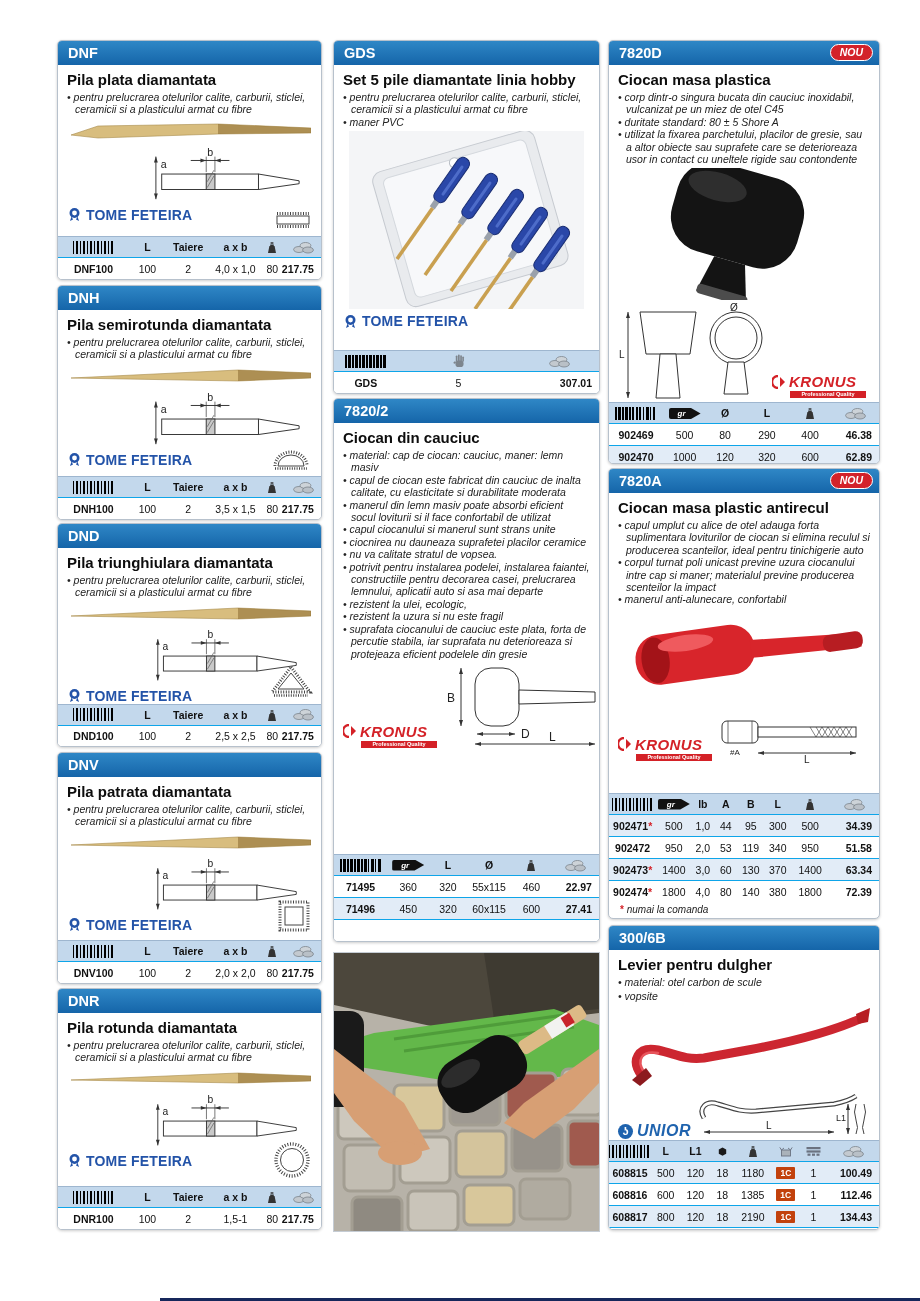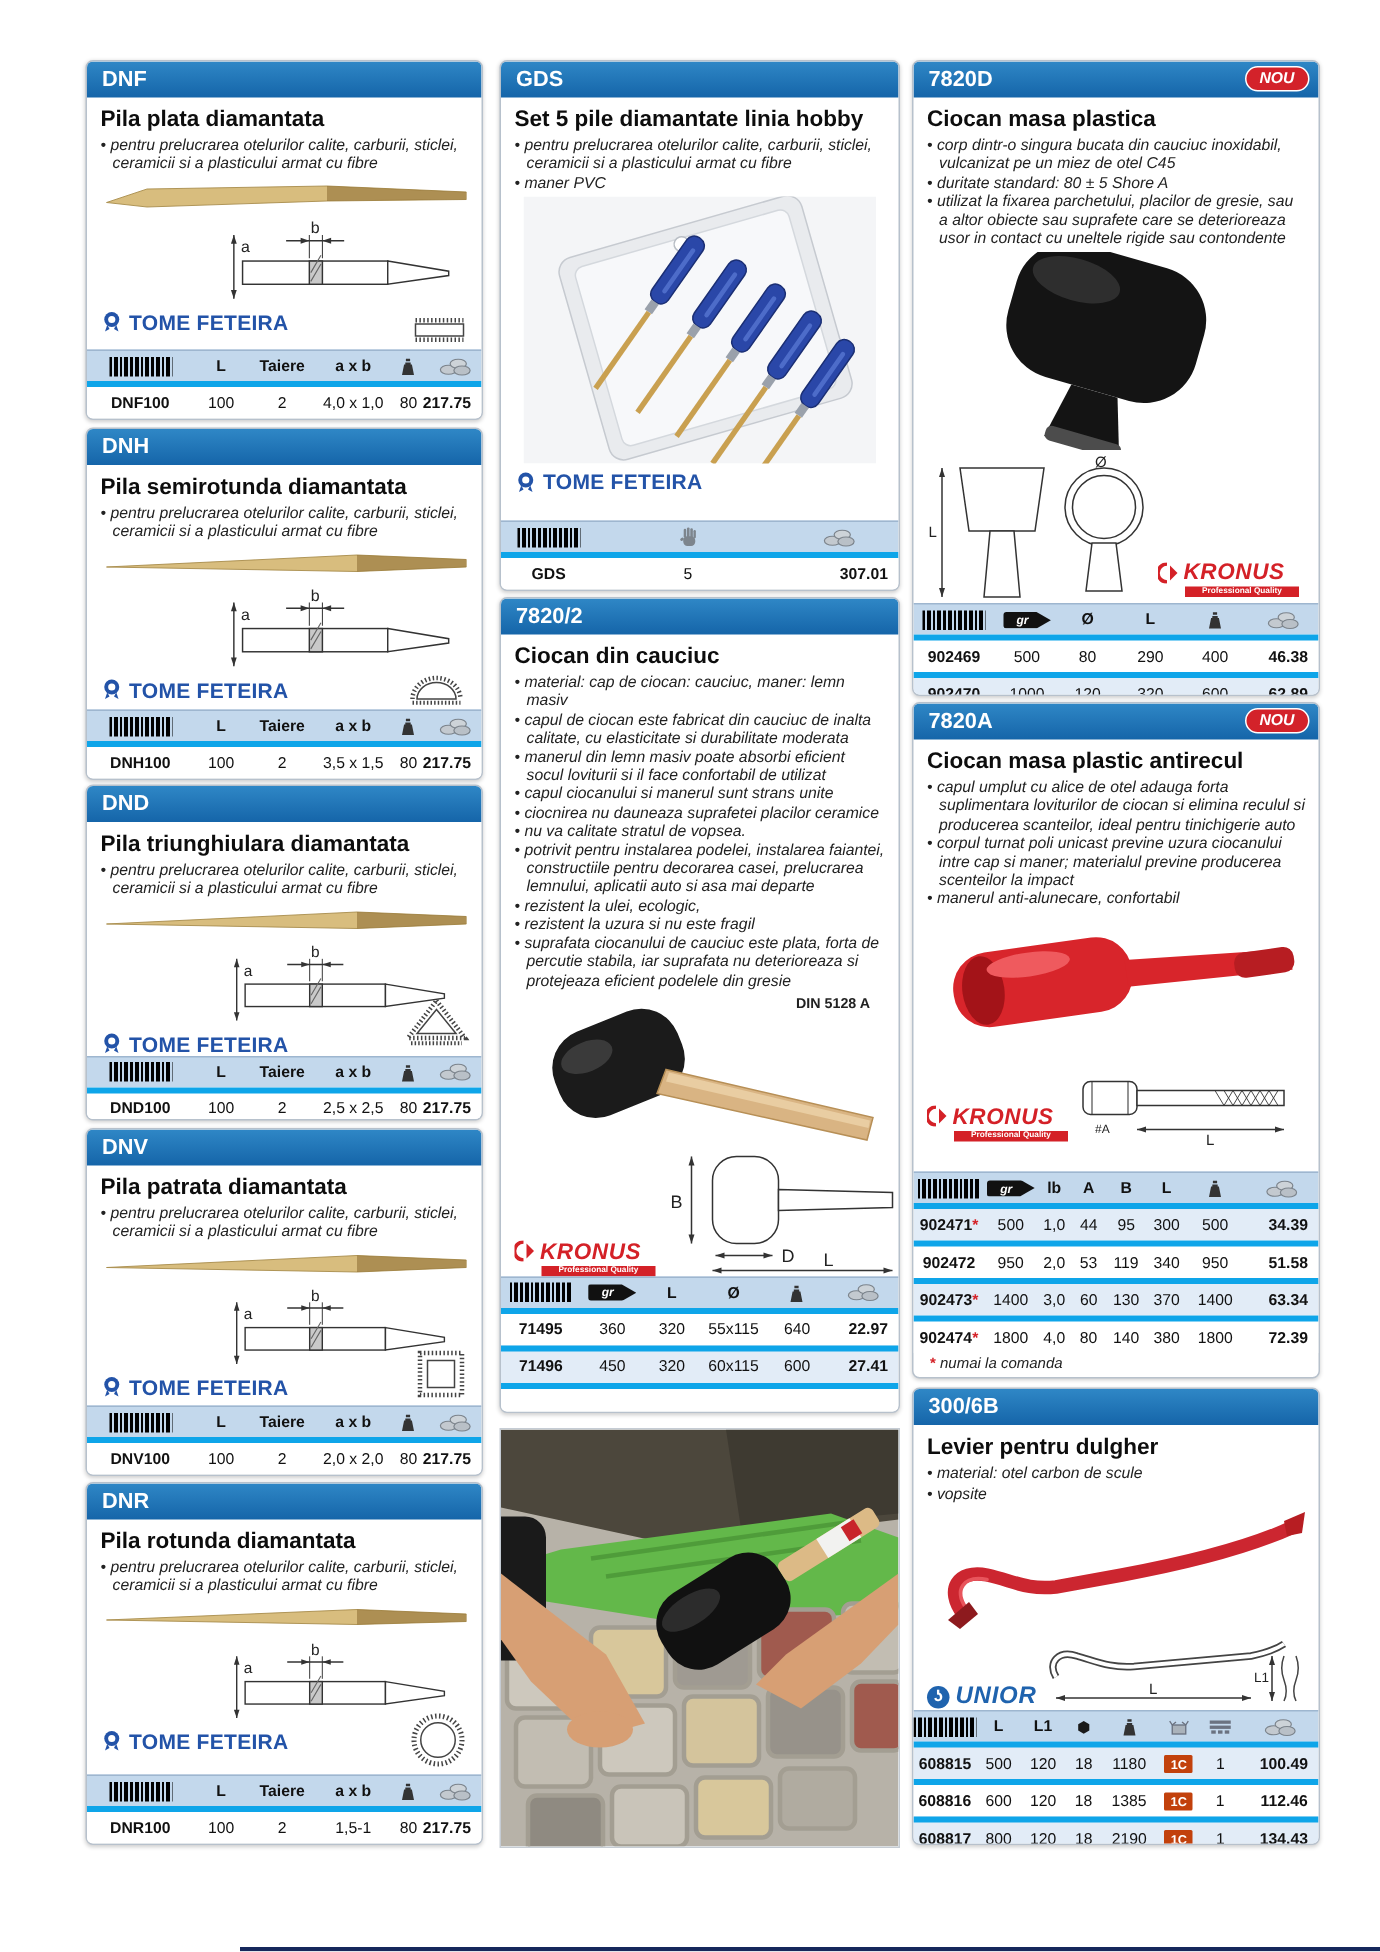--- a/index.html
+++ b/index.html
@@ -30,21 +30,21 @@
   .unior{display:flex;align-items:center;gap:4px;}
   .unior .uc{width:15px;height:15px;border-radius:50%;background:#1f63ae;color:#fff;font-weight:bold;
         font-size:11px;line-height:15px;text-align:center;}
   .unior .txt{font-size:16px;font-weight:bold;font-style:italic;color:#1f63ae;letter-spacing:.5px;}
   
   .xsec{position:absolute;right:8px;}
   
   .tbl{margin:auto -9px 0;flex:none;font-size:10.5px;}
   .tr{display:flex;align-items:center;height:21px;background:#fff;}
   .thead{background:#c3d8ec;height:20px;border-top:1px solid #9eb6cf;font-weight:bold;}
-  .tr + .tr{border-top:4px solid #0ea5e9;}
+  .tr + .tr{border-top:1px solid #0ea5e9;}
   .alt{background:#e2ecf7;justify-content:flex-end;}
   .c{text-align:center;display:flex;align-items:center;justify-content:center;}
   .cd{font-weight:bold;}
   .pr{font-weight:bold;justify-content:flex-end;padding-right:7px;box-sizing:border-box;}
   .t-file .c0{width:27%}.t-file .c1{width:14%}.t-file .c2{width:17%}.t-file .c3{width:19%}
   .t-file .c4{width:9%}.t-file .c5{width:14%}
   .t-gds .c0{width:24%}.t-gds .c1{width:46%}.t-gds .c2{width:30%}
   .t-ham .c0{width:20%}.t-ham .c1{width:16%}.t-ham .c2{width:14%}.t-ham .c3{width:17%}
   .t-ham .c4{width:15%}.t-ham .c5{width:18%}
   .t-7a .c0{width:17.5%}.t-7a .c1{width:13%}.t-7a .c2{width:8.5%}.t-7a .c3{width:8.5%}
@@ -525,31 +525,20 @@
       <div>capul de ciocan este fabricat din cauciuc de inalta calitate, cu elasticitate si durabilitate moderata</div>
       <div>manerul din lemn masiv poate absorbi eficient socul loviturii si il face confortabil de utilizat</div>
       <div>capul ciocanului si manerul sunt strans unite</div>
       <div>ciocnirea nu dauneaza suprafetei placilor ceramice</div>
       <div>nu va calitate stratul de vopsea.</div>
       <div>potrivit pentru instalarea podelei, instalarea faiantei, constructiile pentru decorarea casei, prelucrarea lemnului, aplicatii auto si asa mai departe</div>
       <div>rezistent la ulei, ecologic,</div>
       <div>rezistent la uzura si nu este fragil</div>
       <div>suprafata ciocanului de cauciuc este plata, forta de percutie stabila, iar suprafata nu deterioreaza si protejeaza eficient podelele din gresie</div>
     </div>
-    <div class="photowrap">
-      <div class="din">DIN 5128 A</div>
-      <svg class="photo" width="245" height="100" viewBox="0 0 245 100">
-        <g transform="rotate(-22 68 45)">
-          <rect x="24" y="16" width="88" height="60" rx="26" fill="#1b1b1b"></rect>
-          <ellipse cx="50" cy="34" rx="18" ry="10" fill="#3a3a3a"></ellipse>
-        </g>
-        <polygon points="100,50 238,82 234,97 94,66" fill="#d9b483" stroke="#b78f56"></polygon>
-        <polygon points="102,52 236,84 235,89 100,58" fill="#e9cda2"></polygon>
-      </svg>
-    </div>
     <div class="brandrow">
       <div class="kronus">
         <div class="row1">
           <svg width="14" height="14" viewBox="0 0 14 14">
             <path d="M6,1 A6,6 0 0 0 6,13" fill="none" stroke="#d42127" stroke-width="2.4"></path>
             <polygon points="8,2 13,7 8,12" fill="#d42127"></polygon>
           </svg>
           <span class="txt">KRONUS</span>
         </div>
         <span class="tag">Professional Quality</span>
@@ -590,21 +579,21 @@
               <svg width="22" height="13">
                 <use href="#ic-coins"></use>
               </svg>
             </div>
       </div>
       <div class="tr">
         <div class="c c0 cd">71495</div>
         <div class="c c1">360</div>
         <div class="c c2">320</div>
         <div class="c c3">55x115</div>
-        <div class="c c4">640</div>
+        <div class="c c4">460</div>
         <div class="c c5 pr">22.97</div>
       </div>
       <div class="tr alt">
         <div class="c c0 cd">71496</div>
         <div class="c c1">450</div>
         <div class="c c2">320</div>
         <div class="c c3">60x115</div>
         <div class="c c4">600</div>
         <div class="c c5 pr">27.41</div>
       </div>

